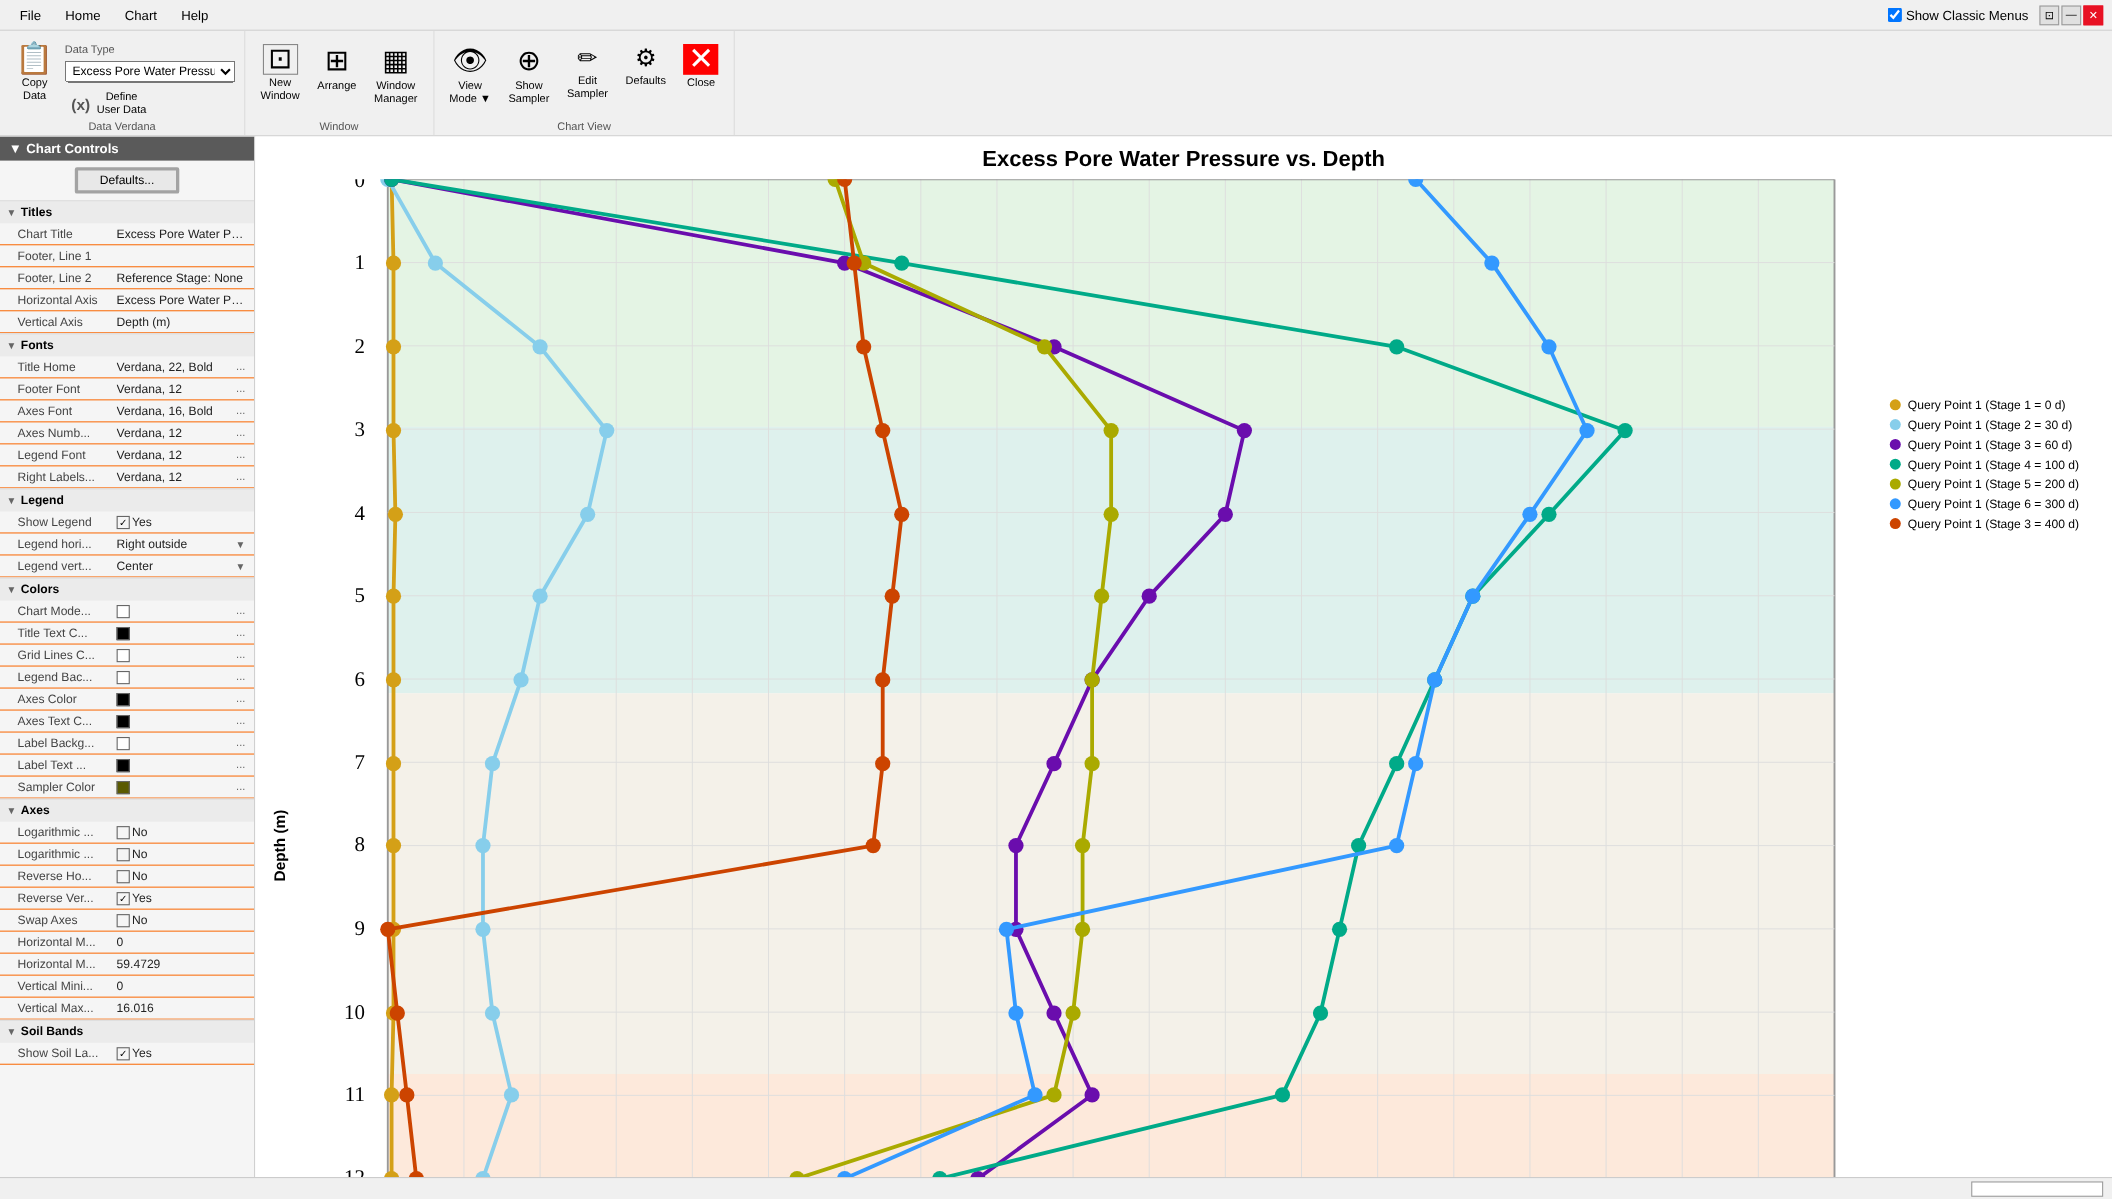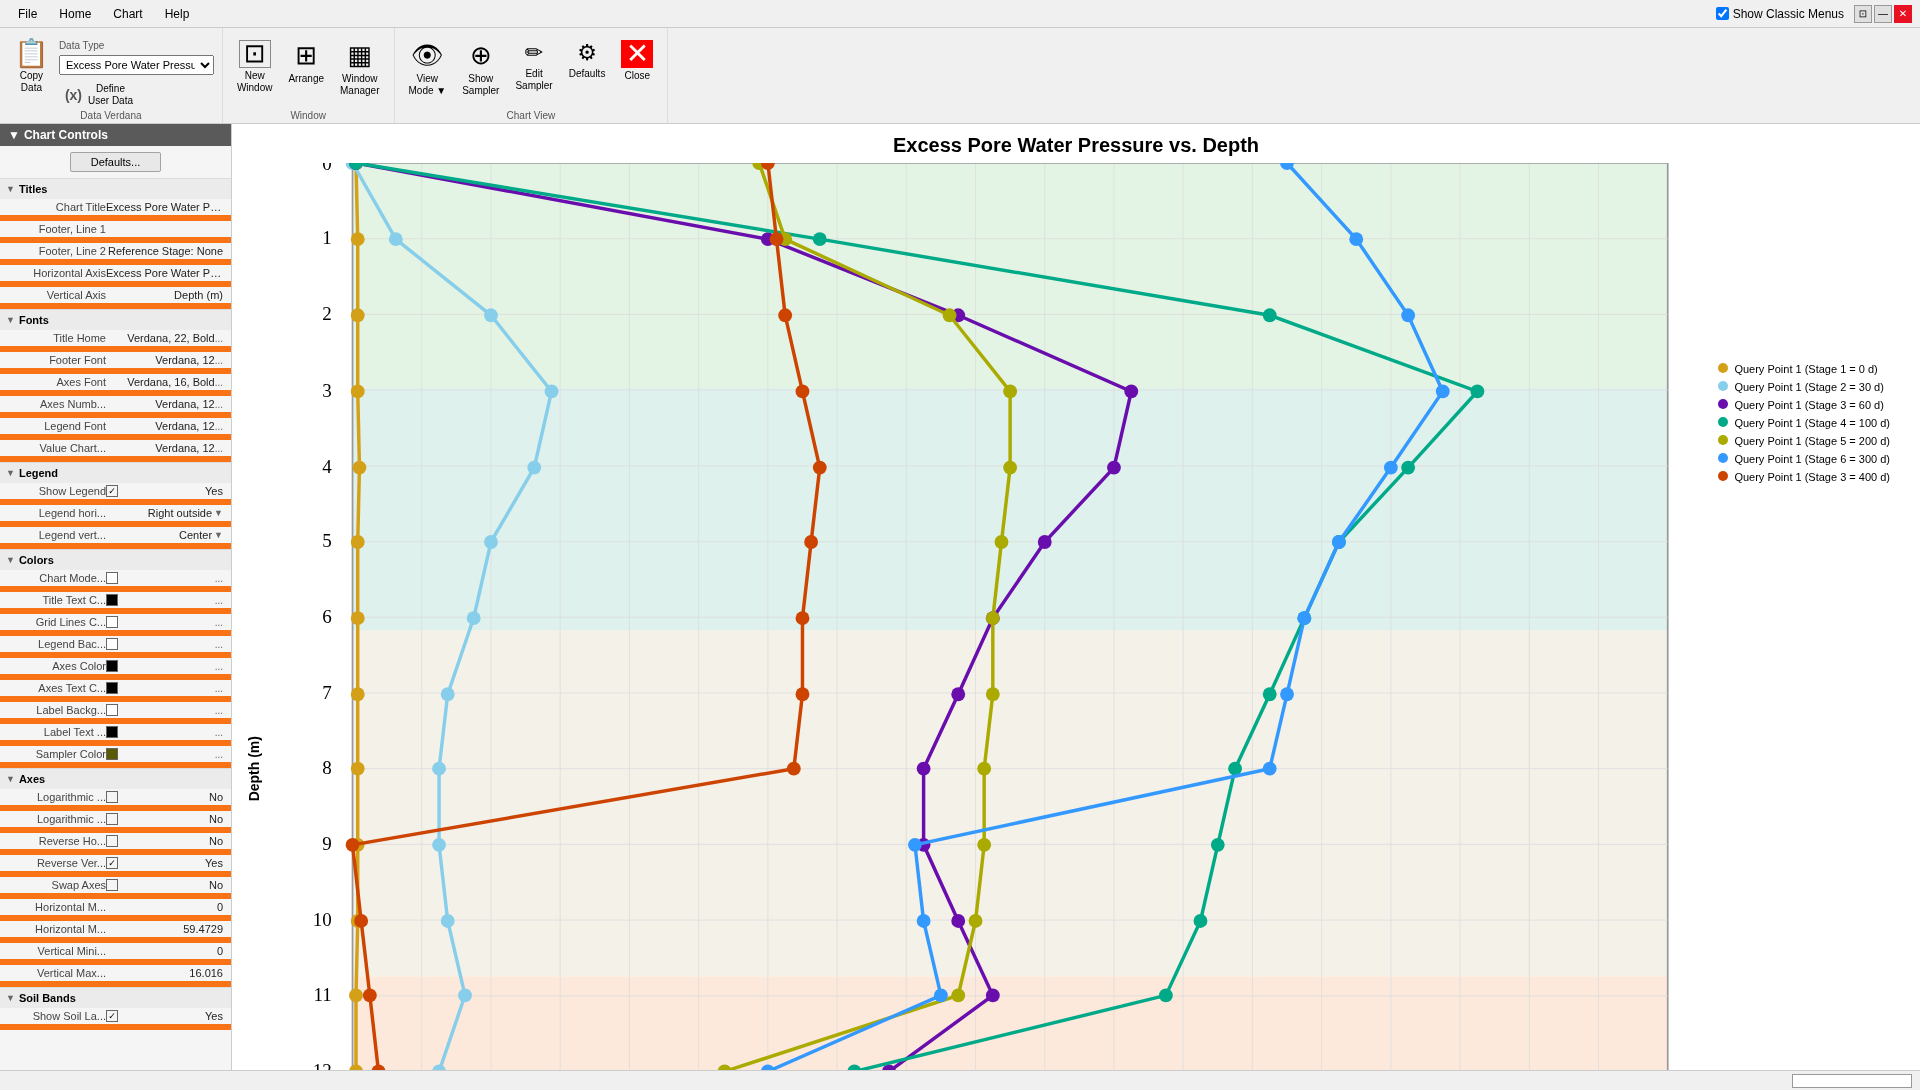--- a/index.html
+++ b/index.html
@@ -46,31 +46,31 @@
     #left-panel {
       width: 232px; background: #f5f5f5; border-right: 1px solid #ccc;
       overflow-y: auto; flex-shrink: 0;
     }
     .panel-header {
       background: #5a5a5a; color: white; padding: 4px 8px; font-size: 12px;
       font-weight: bold; display: flex; align-items: center; gap: 4px; cursor: pointer;
     }
     .defaults-btn {
       margin: 6px auto; display: block; padding: 3px 20px; background: #e8e8e8;
-      border: 1px solid #a3a3a3; cursor: pointer; font-size: 11px; border-radius: 2px;
+      border: 3px solid #a3a3a3; cursor: pointer; font-size: 11px; border-radius: 2px;
     }
     .section-header {
       display: flex; align-items: center; gap: 4px; padding: 4px 6px;
       font-size: 11px; font-weight: bold; cursor: pointer; background: #ebebeb;
       border-top: 1px solid #ddd;
     }
     .section-header .tri { font-size: 9px; color: #666; }
     .prop-row {
       display: flex; align-items: center; padding: 2px 8px 2px 16px;
-      font-size: 11px; border-bottom: 6px solid #f97316; min-height: 20px; text-align: right;
+      font-size: 11px; border-bottom: 1px solid #f97316; min-height: 20px;
     }
     .prop-label { color: #444; min-width: 90px; flex-shrink: 0; }
     .prop-value { color: #222; flex: 1; overflow: hidden; text-overflow: ellipsis; white-space: nowrap; }
     .prop-dots { margin-left: auto; color: #666; font-size: 10px; cursor: pointer; }
     .color-swatch { width: 12px; height: 12px; border: 1px solid #666; display: inline-block; margin-right: 2px; flex-shrink: 0; }
     .checkbox-fake { width: 12px; height: 12px; border: 1px solid #666; display: inline-flex; align-items: center; justify-content: center; font-size: 9px; margin-right: 2px; flex-shrink: 0; }
     .dropdown-arrow { font-size: 9px; color: #666; margin-left: 2px; }
 
     
     #chart-area {
@@ -256,21 +256,21 @@
       <span class="prop-label">Axes Numb...</span>
       <span class="prop-value">Verdana, 12</span>
       <span class="prop-dots">...</span>
     </div>
     <div class="prop-row">
       <span class="prop-label">Legend Font</span>
       <span class="prop-value">Verdana, 12</span>
       <span class="prop-dots">...</span>
     </div>
     <div class="prop-row">
-      <span class="prop-label">Value Chart...</span>
+      <span class="prop-label">Right Labels...</span>
       <span class="prop-value">Verdana, 12</span>
       <span class="prop-dots">...</span>
     </div>
 
     <div class="section-header">
       <span class="tri">▼</span>
       <span>Legend</span>
     </div>
     <div class="prop-row">
       <span class="prop-label">Show Legend</span>

